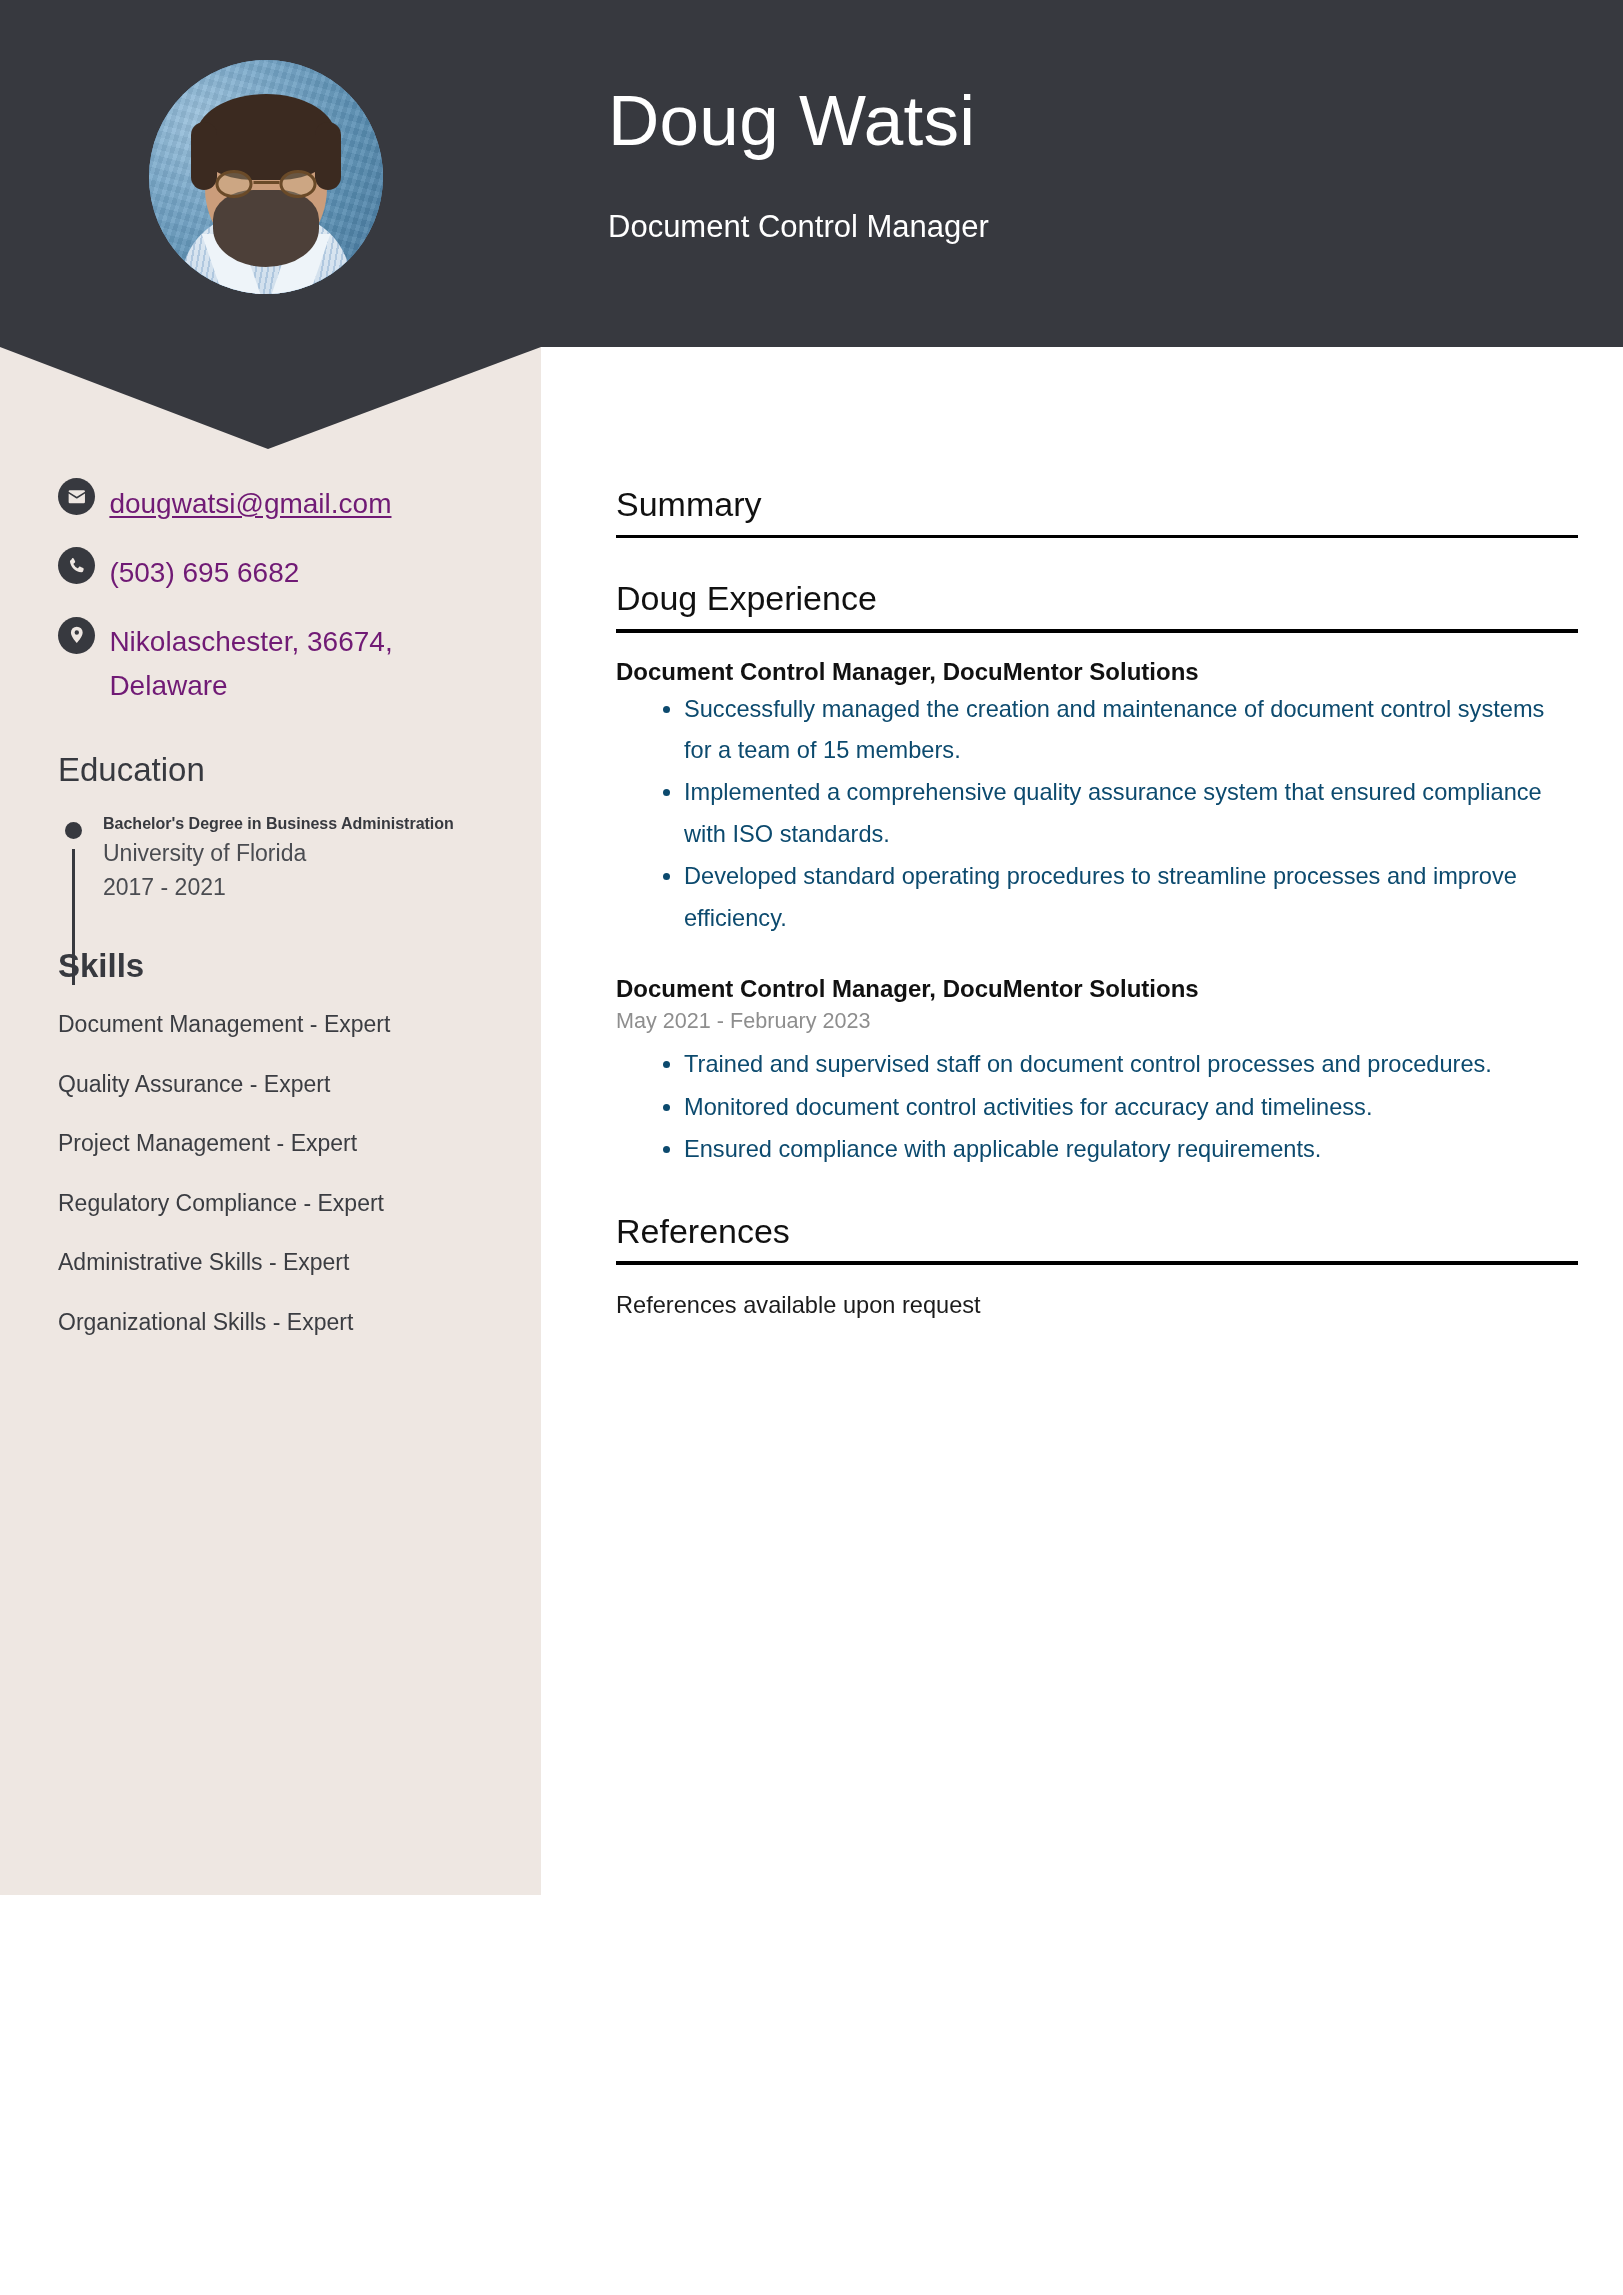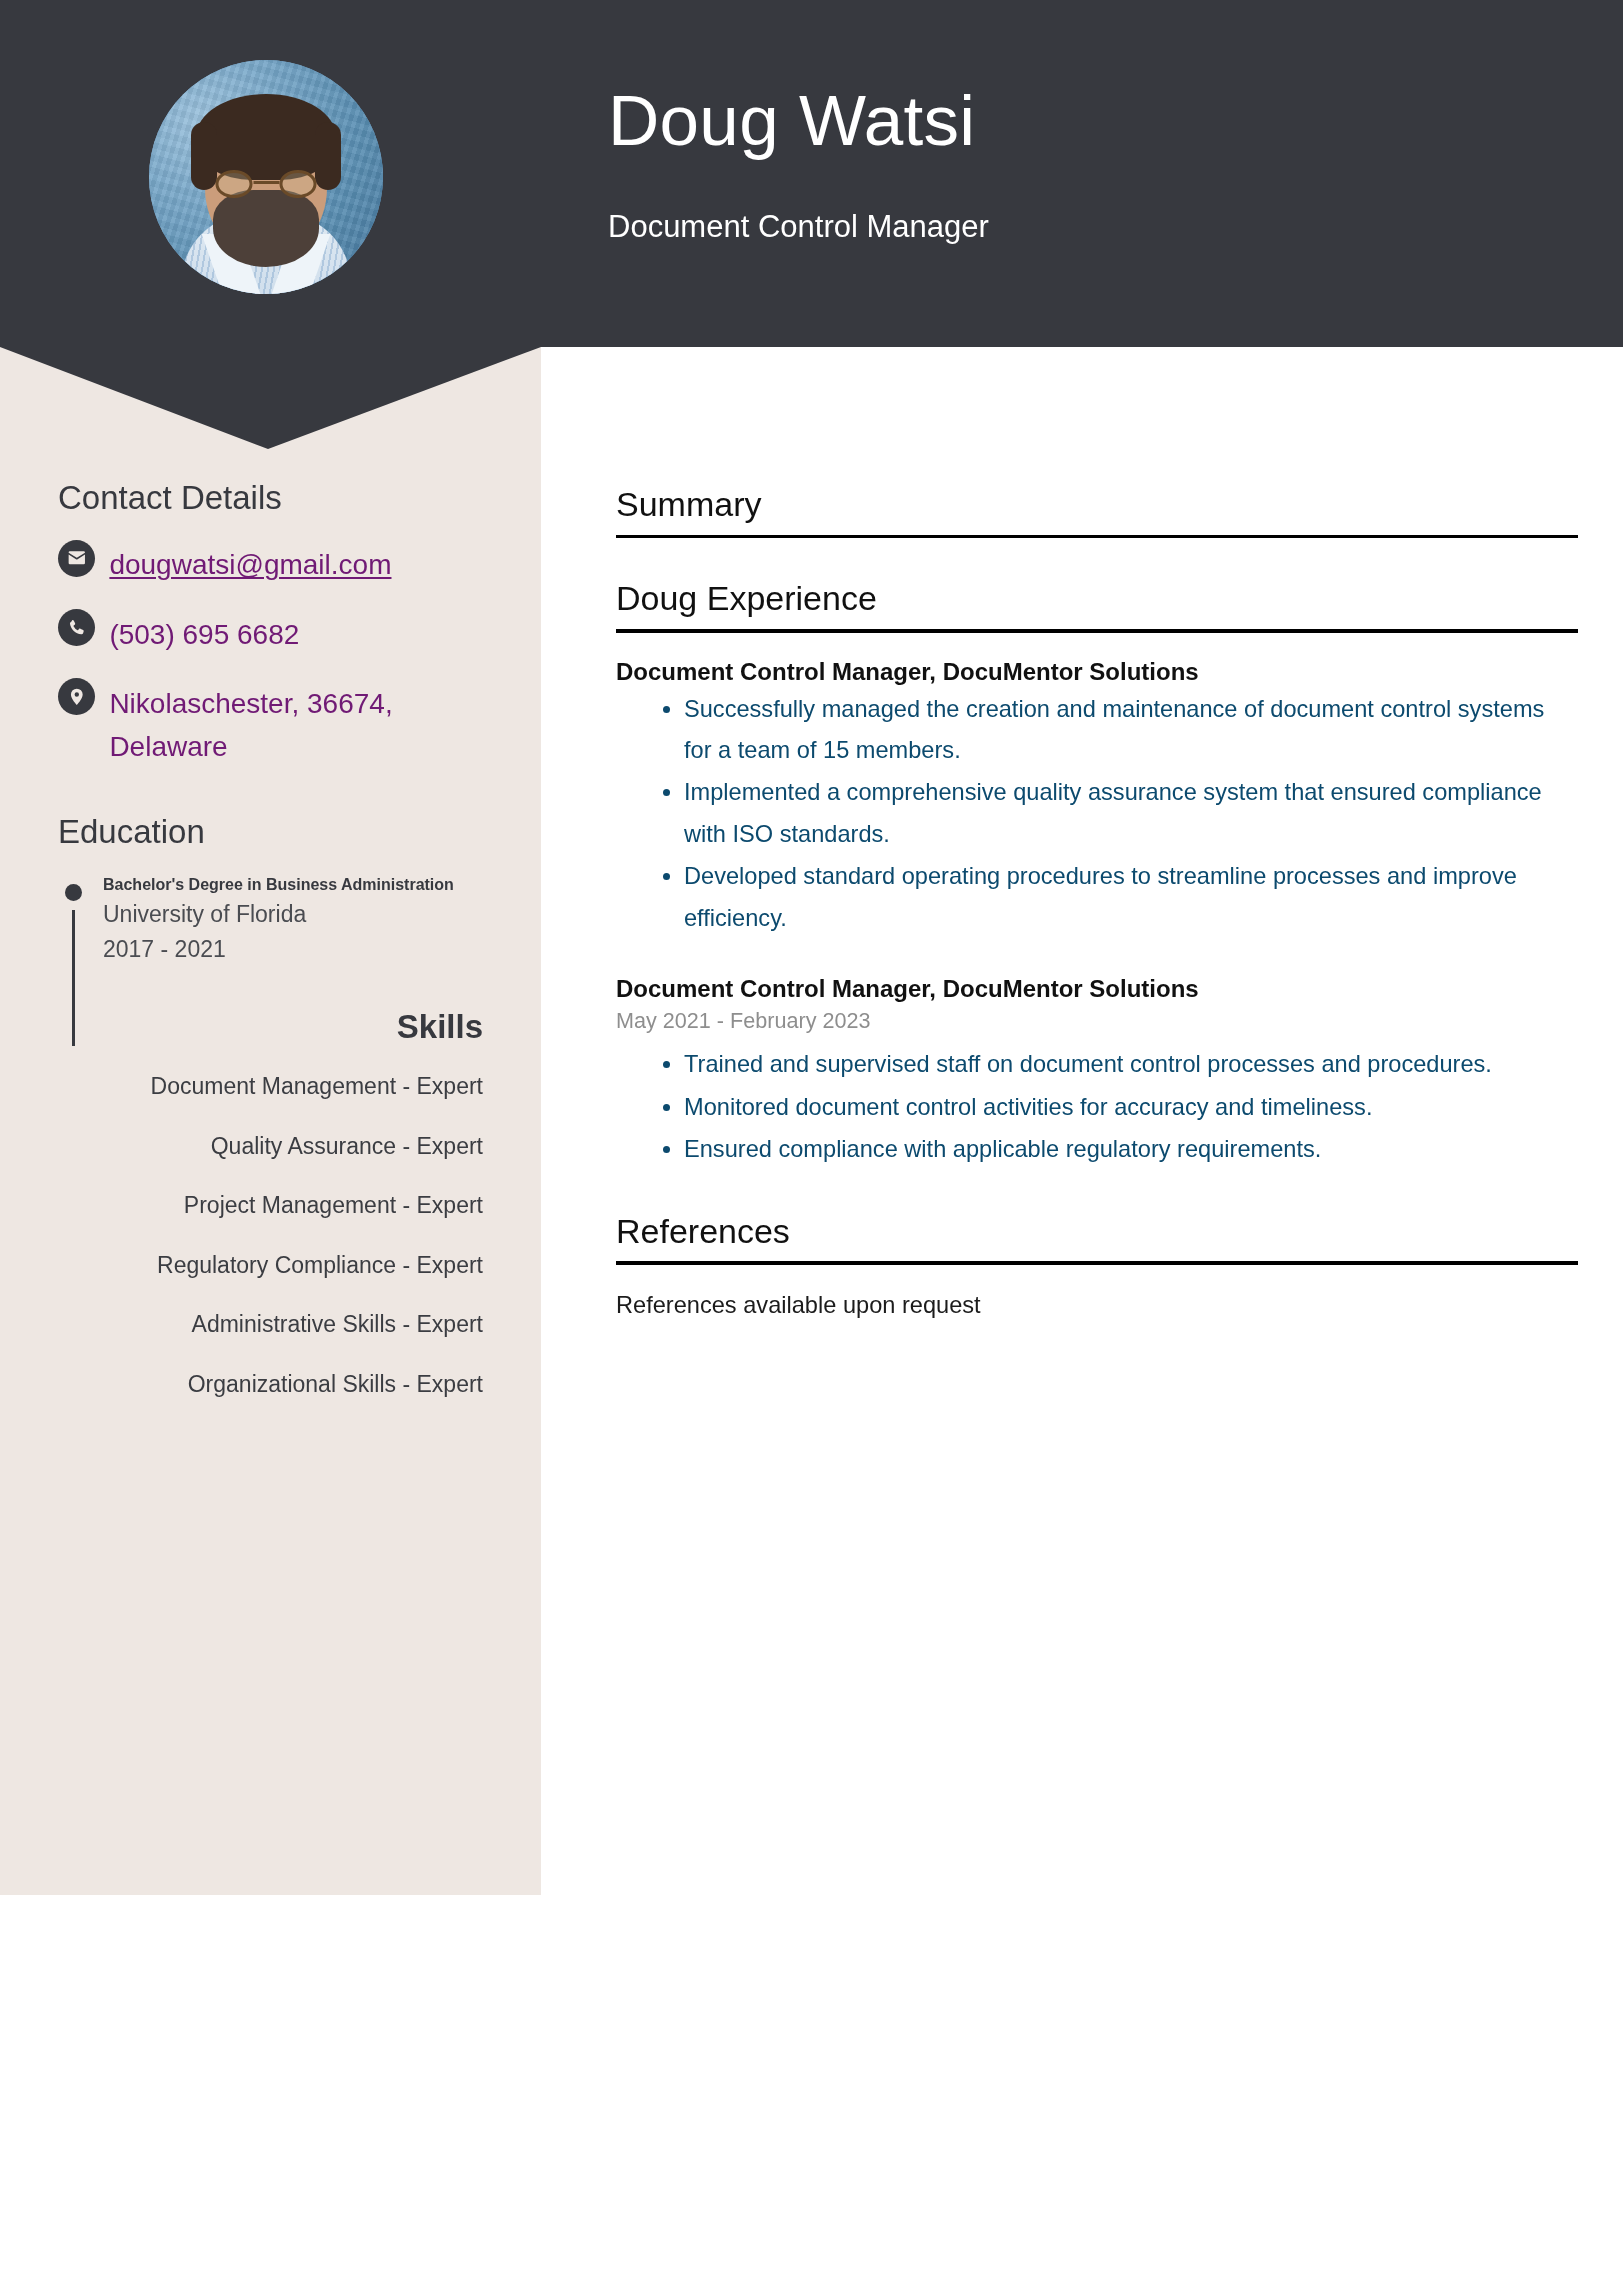--- a/index.html
+++ b/index.html
@@ -224,21 +224,21 @@
     line-height: 1.5;
   }
   .edu-school, .edu-dates {
     font-size: 23px;
     font-weight: 400;
     color: #4a4c51;
     line-height: 1.5;
   }
 
   
-  .skills-block { padding-bottom: 39px; text-align: right; }
+  .skills-block { padding-bottom: 39px; }
   .skill-item {
     font-size: 23px;
     color: #3b3d42;
     line-height: 1.5;
     margin-bottom: 25px;
   }
 
   
   .main {
     position: absolute;
@@ -322,21 +322,20 @@
       </div>
     </div>
   </div>
 
   <div class="name">Doug Watsi</div>
   <div class="job-title">Document Control Manager</div>
 
   <div class="sidebar-content">
 
     <div>
-      <div class="side-heading">Contact Details</div>
       <div class="contact-list">
 
         <div class="contact-row">
           <span class="contact-icon">
             <svg viewBox="0 0 24 24">
                 <path d="M2 5.5A1.5 1.5 0 0 1 3.5 4h17A1.5 1.5 0 0 1 22 5.5v.3l-10 6.2L2 5.8v-.3Zm0 2.6 9.5 5.9c.3.2.7.2 1 0L22 8.1v10.4a1.5 1.5 0 0 1-1.5 1.5h-17A1.5 1.5 0 0 1 2 18.5V8.1Z"></path>
               </svg>
           </span>
           <span class="contact-text link">dougwatsi@gmail.com</span>
         </div>

